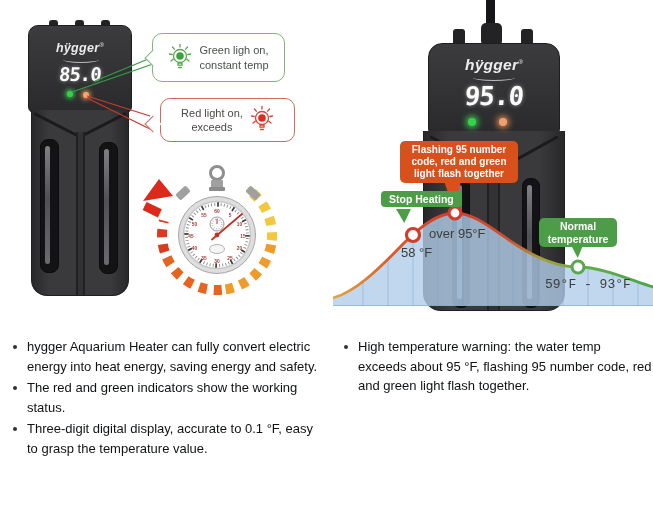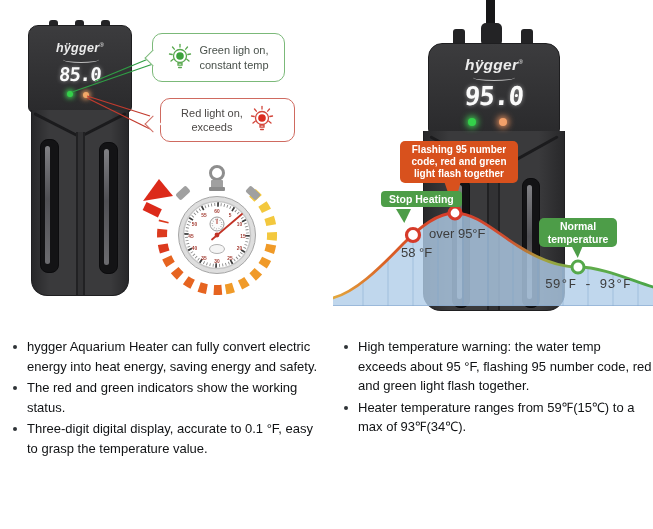--- a/index.html
+++ b/index.html
@@ -245,16 +245,15 @@
     <div class="chart-label" style="left:545px;top:277px;font-family:Liberation Mono, monospace;">59°F - 93°F</div>
   </div>
 
   <ul class="bullets" style="left:10px;top:337px;">
     <li><span>hygger Aquarium Heater can fully convert electric energy into heat energy, saving energy and safety.</span></li>
     <li><span>The red and green indicators show the working status.</span></li>
     <li><span>Three-digit digital display, accurate to 0.1 °F, easy to grasp the temperature value.</span></li>
   </ul>
   <ul class="bullets" style="left:341px;top:337px;">
     <li><span>High temperature warning: the water temp exceeds about 95 °F, flashing 95 number code, red and green light flash together.</span></li>
-    <li><span>Heater temperature ranges from 59℉(15℃) to a max of 93℉(34℃).</span></li>
   </ul>
 
 </div>
 
 </body></html>

